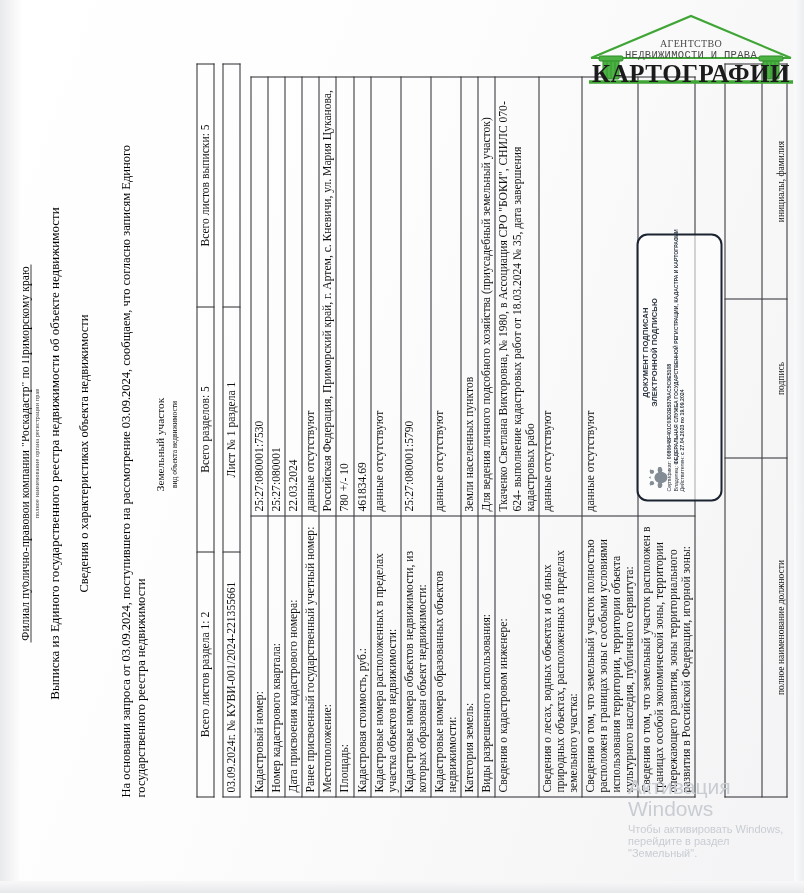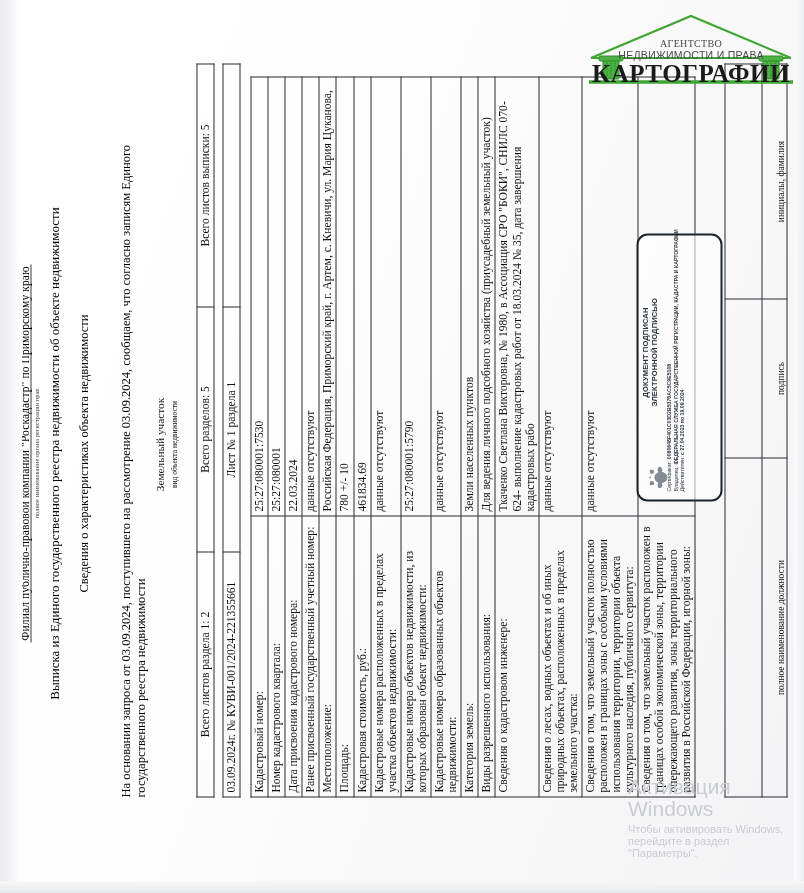--- a/index.html
+++ b/index.html
@@ -97,21 +97,21 @@
   #logo{
     position:absolute;left:585px;top:10px;width:212px;height:82px;
   }
   #logo svg{position:absolute;left:0;top:0;}
   #logo .ag1{
     position:absolute;left:0;top:28px;width:212px;text-align:center;
     font-family:"Liberation Serif",serif;font-size:10px;color:#4a4a4a;letter-spacing:.3px;
   }
   #logo .ag2{
     position:absolute;left:0;top:39px;width:212px;text-align:center;
-    font-family:Liberation Sans, sans-serif;font-size:10.5px;color:#4a4a4a;letter-spacing:.3px;
+    font-family:Liberation Mono, monospace;font-size:10.5px;color:#4a4a4a;letter-spacing:.3px;
   }
   #logo .brand{
     position:absolute;left:0;top:50px;width:212px;text-align:center;
     font-family:"Liberation Serif",serif;font-weight:bold;font-size:25px;color:#1b1b1b;letter-spacing:.5px;
   }
 
   
   #wm{
     position:absolute;right:6px;bottom:34px;width:170px;text-align:left;
     font-family:"Liberation Sans",sans-serif;color:#c9cdd2;pointer-events:none;
@@ -311,16 +311,16 @@
           <line x1="190" y1="52" x2="190" y2="68"></line>
       </g>
     </svg>
     <div class="ag1">АГЕНТСТВО</div>
     <div class="ag2">НЕДВИЖИМОСТИ И ПРАВА</div>
     <div class="brand">КАРТОГРАФИИ</div>
   </div>
 
   <div id="wm">
     <div class="w1">Активация Windows</div>
-    <div class="w2">Чтобы активировать Windows, перейдите в раздел "Параметры".</div>
+    <div class="w2">Чтобы активировать Windows, перейдите в раздел "Земельный".</div>
   </div>
 
 </div>
 
 </body></html>

